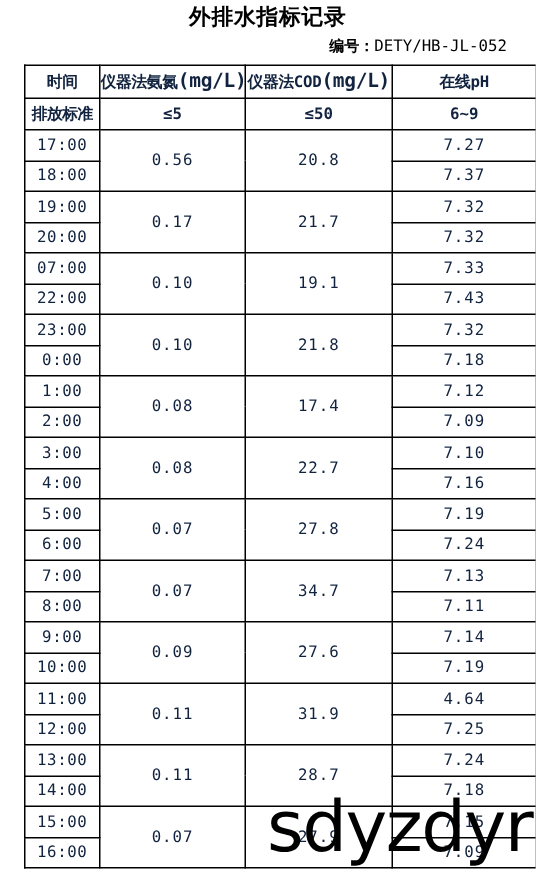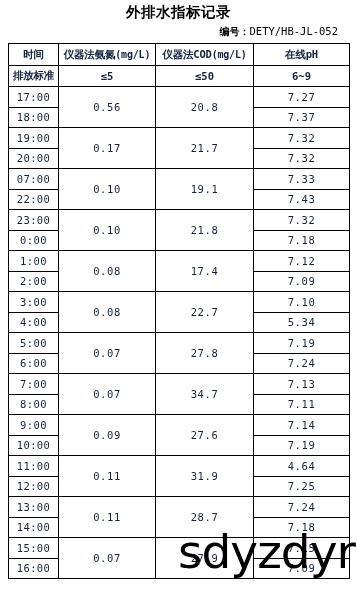--- a/index.html
+++ b/index.html
@@ -42,21 +42,21 @@
     line-height: 13px;
   }
   .doc-code-row .lbl {
     font-family: "DejaVu Sans", "Liberation Sans", sans-serif;
     font-weight: bold;
     font-size: 10px;
   }
   table.record {
     border-collapse: collapse;
     width: 341px;
-    margin-left: 8px;
+    margin-left: 16px;
     margin-top: 5px;
     table-layout: fixed;
   }
   table.record td, table.record th {
     border: 1.3px solid #000;
     padding: 0;
     text-align: center;
     vertical-align: middle;
     font-size: 10.5px;
     color: #12233f;
@@ -73,21 +73,21 @@
     font-weight: bold;
     font-size: 10px;
     color: #000;
     letter-spacing: -0.2px;
     white-space: nowrap;
     overflow: hidden;
   }
   th.hdr .unit {
     font-family: "DejaVu Sans Mono", "Liberation Mono", monospace;
     font-weight: bold;
-    font-size: 10px;
+    font-size: 13px;
   }
   td.std {
     height: 20px;
     font-family: "DejaVu Sans", "Liberation Sans", sans-serif;
     font-weight: bold;
     font-size: 11px;
     color: #000;
   }
   td.std-label {
     font-size: 10px;
@@ -210,21 +210,21 @@
           <td class="phcell">7.09</td>
         </tr>
         <tr>
           <td class="timecell">3:00</td>
           <td class="valcell" rowspan="2">0.08</td>
           <td class="valcell" rowspan="2">22.7</td>
           <td class="phcell">7.10</td>
         </tr>
         <tr>
           <td class="timecell">4:00</td>
-          <td class="phcell">5.34</td>
+          <td class="phcell">7.16</td>
         </tr>
         <tr>
           <td class="timecell">5:00</td>
           <td class="valcell" rowspan="2">0.07</td>
           <td class="valcell" rowspan="2">27.8</td>
           <td class="phcell">7.19</td>
         </tr>
         <tr>
           <td class="timecell">6:00</td>
           <td class="phcell">7.24</td>

